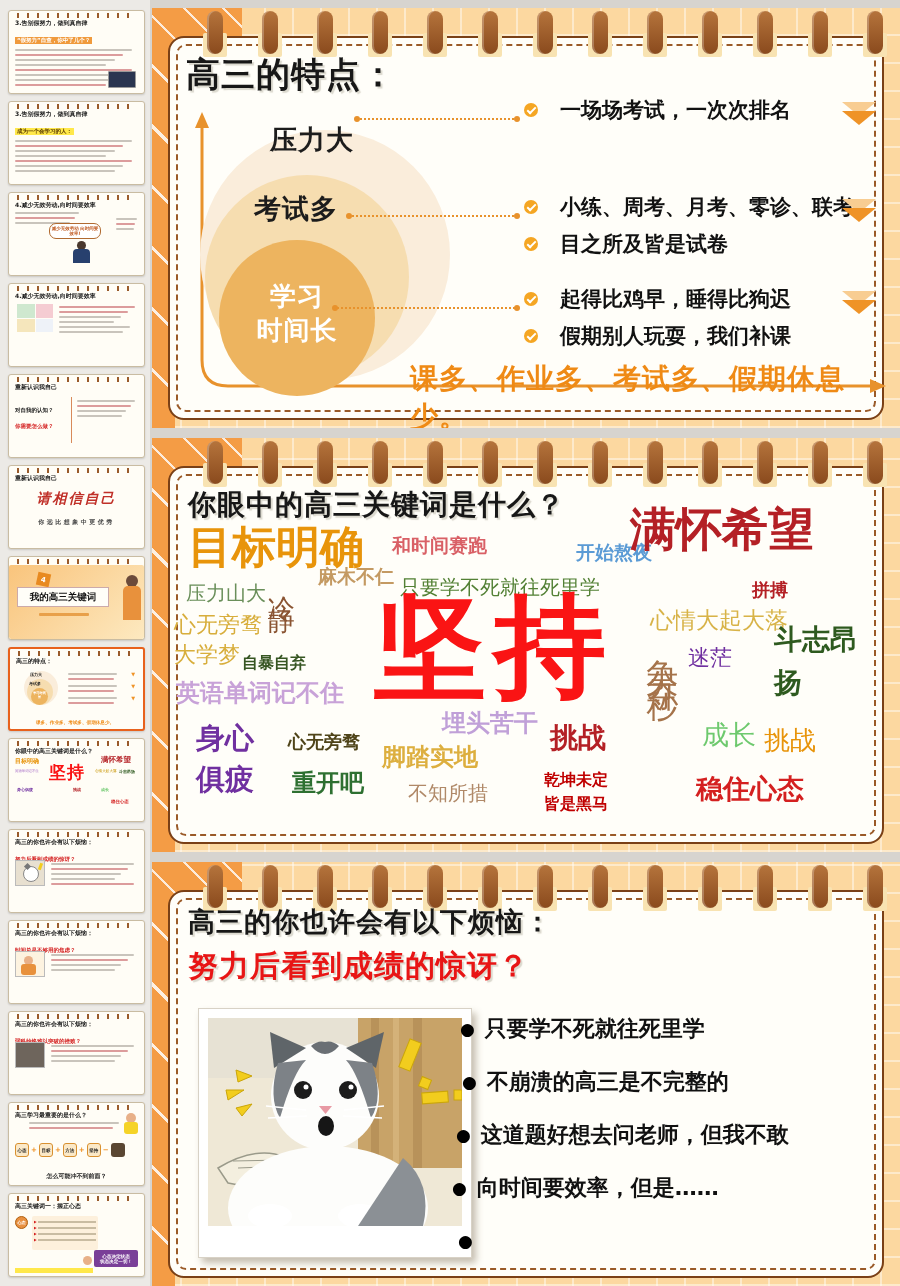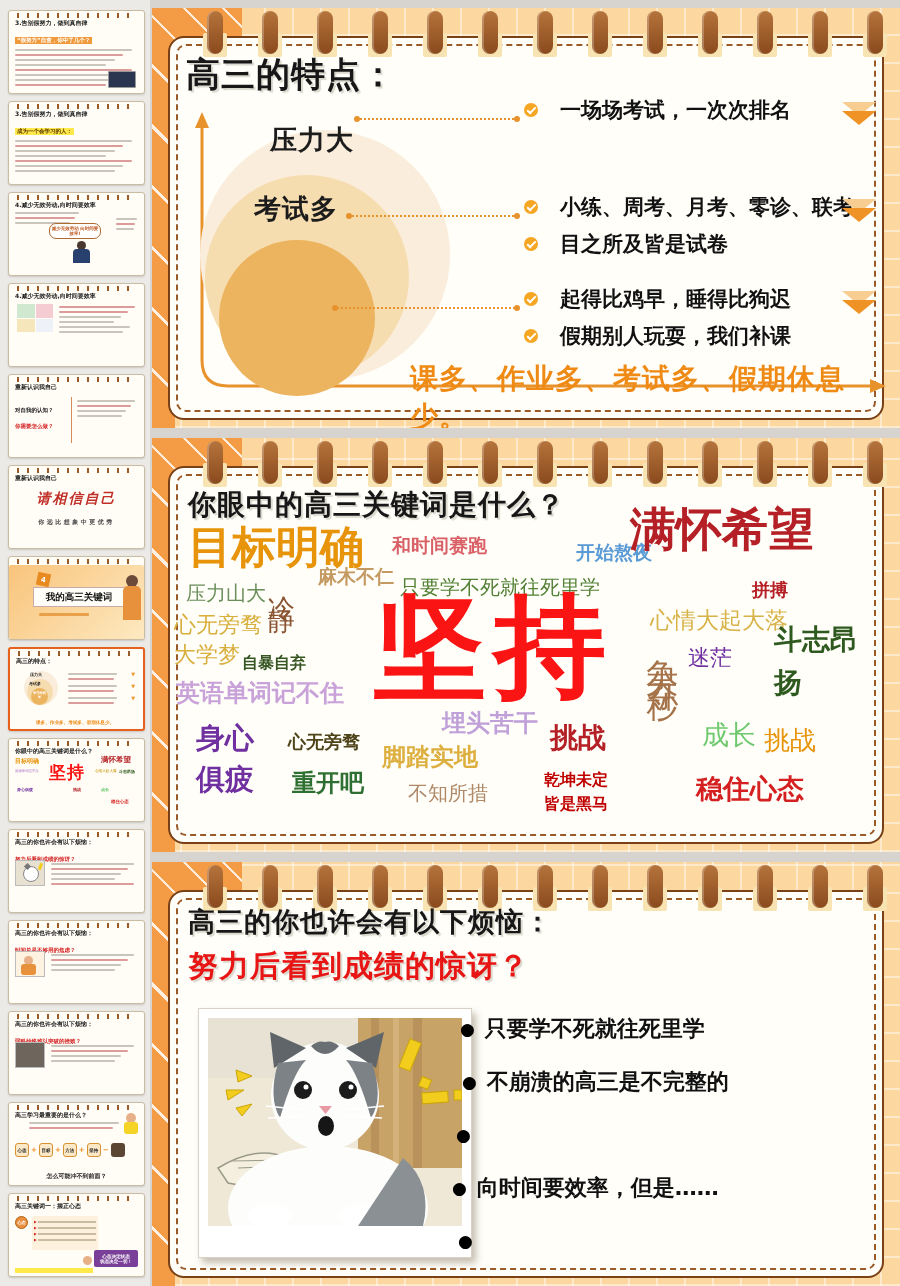--- a/index.html
+++ b/index.html
@@ -185,21 +185,21 @@
         <div class="t-body">
           <div class="th-title">重新认识我自己</div>
           <div style="position: absolute; left: 0px; right: 0px; top: 16px; text-align: center; font-size: 14px; font-weight: 800; color: rgb(192, 48, 40); font-style: italic; letter-spacing: 2px;">请相信自己</div>
           <div style="position: absolute; left: 0px; right: 0px; top: 44px; text-align: center; font-size: 6px; letter-spacing: 2.5px; color: rgb(68, 68, 68); font-weight: bold;">你远比想象中更优秀</div>
         </div>
       </div>
       <div class="thumb">
         <div class="t-pins"></div>
         <div class="t-body" style="background: linear-gradient(135deg, rgb(249, 196, 124), rgb(253, 233, 192)); border-radius: 2px; margin: 0px; padding: 2px;">
           <div style="position: absolute; left: 28px; top: 8px; width: 13px; height: 13px; background: rgb(232, 138, 32); transform: rotate(12deg); color: rgb(255, 255, 255); font-size: 7px; font-weight: 800; display: flex; align-items: center; justify-content: center;">4</div>
-          <div style="position: absolute; left: 24px; top: 22px; width: 92px; height: 20px; background: rgb(255, 254, 248); border: 1px solid rgb(204, 170, 170); display: flex; align-items: center; justify-content: center;">
+          <div style="position: absolute; left: 8px; top: 22px; width: 92px; height: 20px; background: rgb(255, 254, 248); border: 1px solid rgb(204, 170, 170); display: flex; align-items: center; justify-content: center;">
             <div style="font-size: 9.5px; font-weight: 800; color: rgb(17, 17, 17);">我的高三关键词</div>
           </div>
           <div style="position: absolute; right: 6px; top: 10px; width: 12px; height: 12px; border-radius: 50%; background: rgb(107, 74, 58);"></div>
           <div style="position: absolute; right: 3px; top: 21px; width: 18px; height: 34px; border-radius: 5px 5px 0px 0px; background: rgb(232, 145, 60);"></div>
           <div style="position: absolute; left: 30px; top: 48px; width: 50px; height: 3px; background: rgb(232, 160, 74); border-radius: 1px;"></div>
         </div>
       </div>
       <div class="thumb selected">
         <div class="t-pins"></div>
         <div class="t-body">
@@ -390,20 +390,22 @@
         <path d="M16,18 L16,252 Q16,278 42,278 L686,278" fill="none" stroke="#e8922c" stroke-width="3"></path>
         <polygon points="9,20 23,20 16,4" fill="#e8922c"></polygon>
         <polygon points="684,271 684,285 700,278" fill="#e8922c"></polygon>
       </svg>
 
       <div class="ring" style="left:48px;top:122px;width:250px;height:250px;background:#faeddb"></div>
       <div class="ring" style="left:53px;top:167px;width:204px;height:204px;background:#f6ddb0"></div>
       <div class="ring" style="left:67px;top:232px;width:156px;height:156px;background:#edb45f"></div>
       <div class="ring-label" style="left:118px;top:114px;font-size:27px">压力大</div>
       <div class="ring-label" style="left:102px;top:183px;font-size:27px">考试多</div>
+      <div class="ring-label white" style="left:85px;top:272px;width:120px;font-size:26px">学习
+时间长</div>
 
       <div class="conn" style="left:204px;top:110px;width:162px"></div>
       <div class="conn" style="left:196px;top:207px;width:170px"></div>
       <div class="conn" style="left:182px;top:299px;width:184px"></div>
 
       <div class="point-row" style="top:88px">
         <div class="point-line">
             <span class="badge"></span>
             <span>一场场考试，一次次排名</span>
           </div>
@@ -595,20 +597,21 @@
           <li style="margin-left: 8px;">
             <span class="dot">●</span>
             <span>只要学不死就往死里学</span>
           </li>
           <li style="margin-left: 10px;">
             <span class="dot">●</span>
             <span>不崩溃的高三是不完整的</span>
           </li>
           <li style="margin-left: 4px;">
             <span class="dot">●</span>
+            <span>这道题好想去问老师，但我不敢</span>
           </li>
           <li style="margin-left: 0px;">
             <span class="dot">●</span>
             <span>向时间要效率，但是……</span>
           </li>
           <li style="margin-left: 6px;">
             <span class="dot">●</span>
           </li>
         </ul>
     </section>

